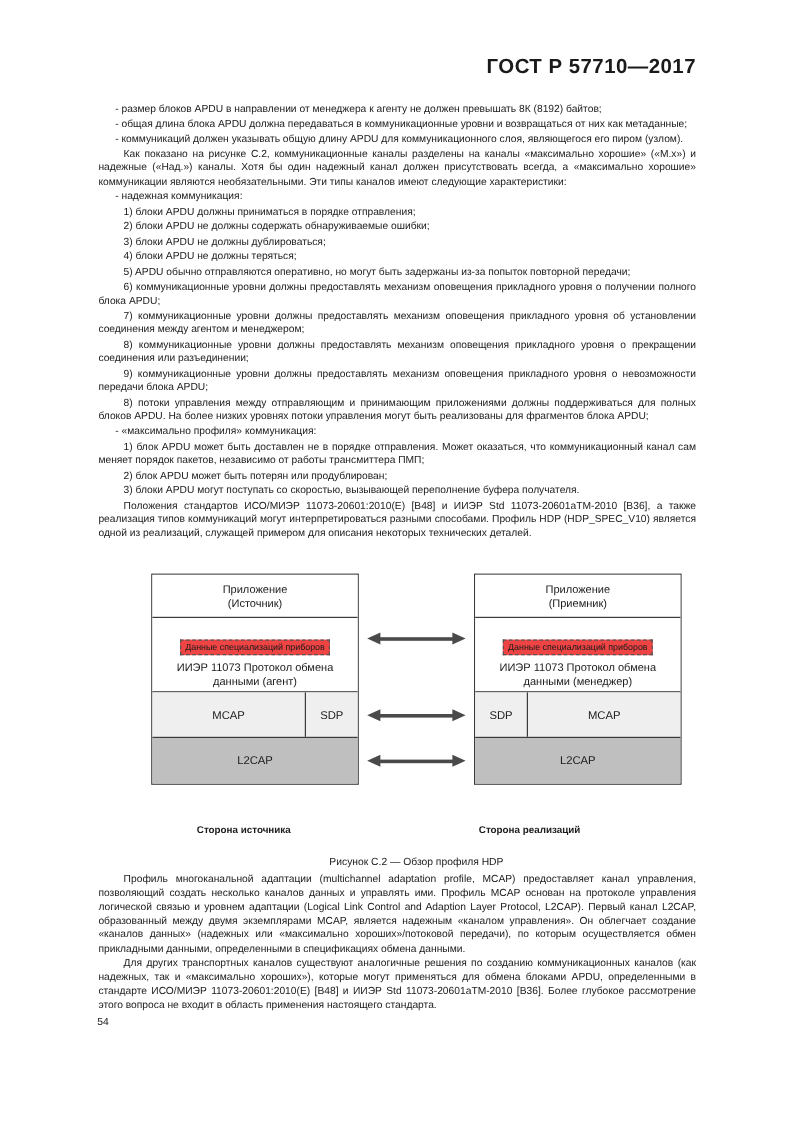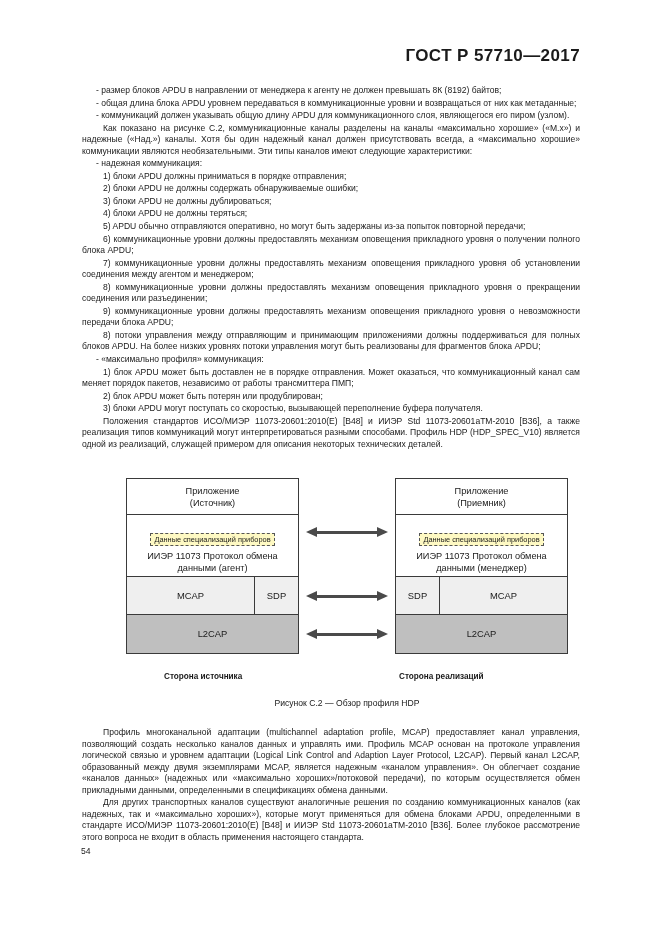--- a/index.html
+++ b/index.html
@@ -96,21 +96,21 @@
     padding-top: 3px;
     box-sizing: border-box;
   }
   .dashbox {
     border: 1px dashed #555;
     font-size: 7.4px;
     padding: 1px 3px;
     margin: 13px 6px 5px 6px;
     line-height: 9px;
     white-space: nowrap;
-    background: #fef9c3;
+    background: #ef4444;
   }
   .protoLabel {
     font-size: 9.2px;
     line-height: 11.5px;
     padding: 0 4px;
   }
   .row.mid {
     height: 38px;
     background: #efefef;
     padding: 0;
@@ -161,21 +161,21 @@
     border-right: 11px solid #4a4a4a;
   }
   .arrow .head.r {
     right: 0;
     border-left: 11px solid #4a4a4a;
   }
   .sideLabels {
     position: relative;
     width: 442px;
     height: 20px;
-    margin-top: 4px;
+    margin-top: 19px;
     text-align: right;
   }
   .sideLabel {
     position: absolute;
     font-size: 8.2px;
     font-weight: bold;
   }
   .sideLabel.src { left: 38px; }
   .sideLabel.dst { left: 273px; }
   .figcaption {
@@ -199,21 +199,21 @@
 </style>
 </head>
 <body>
 
 <div class="page">
 
   <div class="header">ГОСТ Р 57710—2017</div>
 
   <div class="content">
     <p class="body dash">- размер блоков APDU в направлении от менеджера к агенту не должен превышать 8К (8192) байтов;</p>
-    <p class="body dash">- общая длина блока APDU уровнем передаваться в коммуникационные уровни и возвращаться от них как метаданные;</p>
+    <p class="body dash">- общая длина блока APDU должна передаваться в коммуникационные уровни и возвращаться от них как метаданные;</p>
     <p class="body dash">- коммуникаций должен указывать общую длину APDU для коммуникационного слоя, являющегося его пиром (узлом).</p>
     <p class="body ind">Как показано на рисунке С.2, коммуникационные каналы разделены на каналы «максимально хорошие» («М.х») и надежные («Над.») каналы. Хотя бы один надежный канал должен присутствовать всегда, а «максимально хорошие» коммуникации являются необязательными. Эти типы каналов имеют следующие характеристики:</p>
     <p class="body dash">- надежная коммуникация:</p>
     <p class="body num">1) блоки APDU должны приниматься в порядке отправления;</p>
     <p class="body num">2) блоки APDU не должны содержать обнаруживаемые ошибки;</p>
     <p class="body num">3) блоки APDU не должны дублироваться;</p>
     <p class="body num">4) блоки APDU не должны теряться;</p>
     <p class="body num">5) APDU обычно отправляются оперативно, но могут быть задержаны из-за попыток повторной передачи;</p>
     <p class="body num">6) коммуникационные уровни должны предоставлять механизм оповещения прикладного уровня о получении полного блока APDU;</p>
     <p class="body num">7) коммуникационные уровни должны предоставлять механизм оповещения прикладного уровня об установлении соединения между агентом и менеджером;</p>

